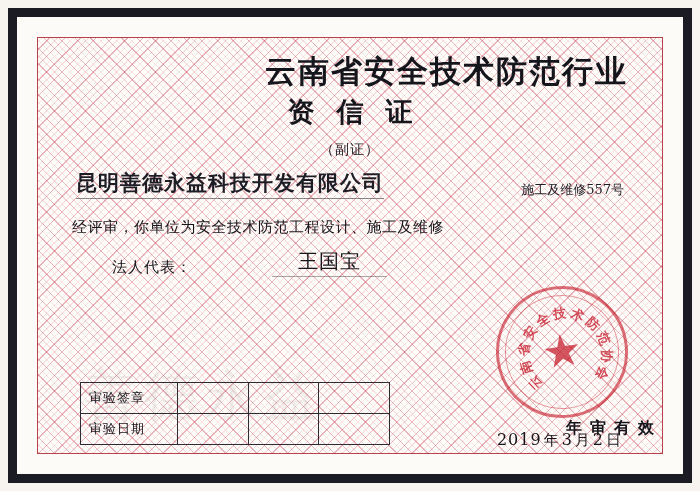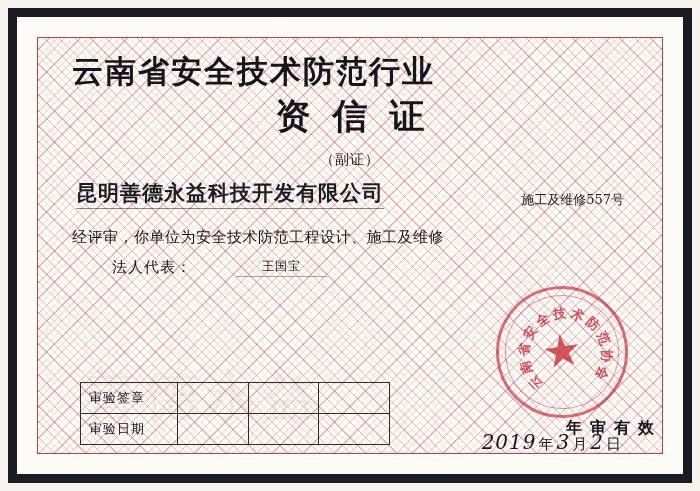--- a/index.html
+++ b/index.html
@@ -62,31 +62,31 @@
   .content {
     position: absolute;
     left: 0;
     top: 0;
     right: 0;
     bottom: 0;
     padding: 14px 34px 0 34px;
     box-sizing: border-box;
   }
   .title-line1 {
-    text-align: left;
+    text-align: right;
     font-size: 31px;
     font-weight: bold;
     color: #15151c;
     letter-spacing: 2px;
     line-height: 1.25;
     font-family: "DejaVu Sans", "Liberation Sans", sans-serif;
   }
   .title-line2 {
     text-align: center;
-    font-size: 35px;
+    font-size: 27px;
     font-weight: bold;
     color: #15151c;
     letter-spacing: 22px;
     margin-top: 4px;
     padding-left: 22px;
     line-height: 1.25;
     font-family: "DejaVu Sans", "Liberation Sans", sans-serif;
   }
   .subtitle {
     text-align: center;
@@ -136,27 +136,28 @@
     letter-spacing: 2px;
     vertical-align: -2px;
   }
   .legal-row {
     margin-top: 6px;
     font-size: 15px;
     color: #15151c;
     display: flex;
     align-items: flex-end;
     letter-spacing: 1px;
+    gap: 36px;
   }
   .legal-label {
     padding-left: 40px;
   }
   .legal-value {
     margin-left: 44px;
-    font-size: 12px;
+    font-size: 20px;
     border-bottom: 1px solid rgba(40,40,50,0.4);
     padding: 0 26px 1px 26px;
   }
   
   .stamp {
     position: absolute;
     right: 34px;
     top: 248px;
     width: 132px;
     height: 132px;
@@ -226,23 +227,22 @@
   .date-line {
     position: absolute;
     right: 40px;
     top: 392px;
     font-size: 15px;
     color: #15151c;
     letter-spacing: 1px;
     white-space: nowrap;
   }
   .date-line .dnum {
-    font-size: 20px;
+    font-size: 16px;
     padding: 0 2px;
-    font-style: italic;
   }
   .footer-note {
     position: absolute;
     left: 0;
     right: 0;
     bottom: 14px;
     text-align: right;
     font-size: 16px;
     color: #15151c;
     letter-spacing: 8px;

